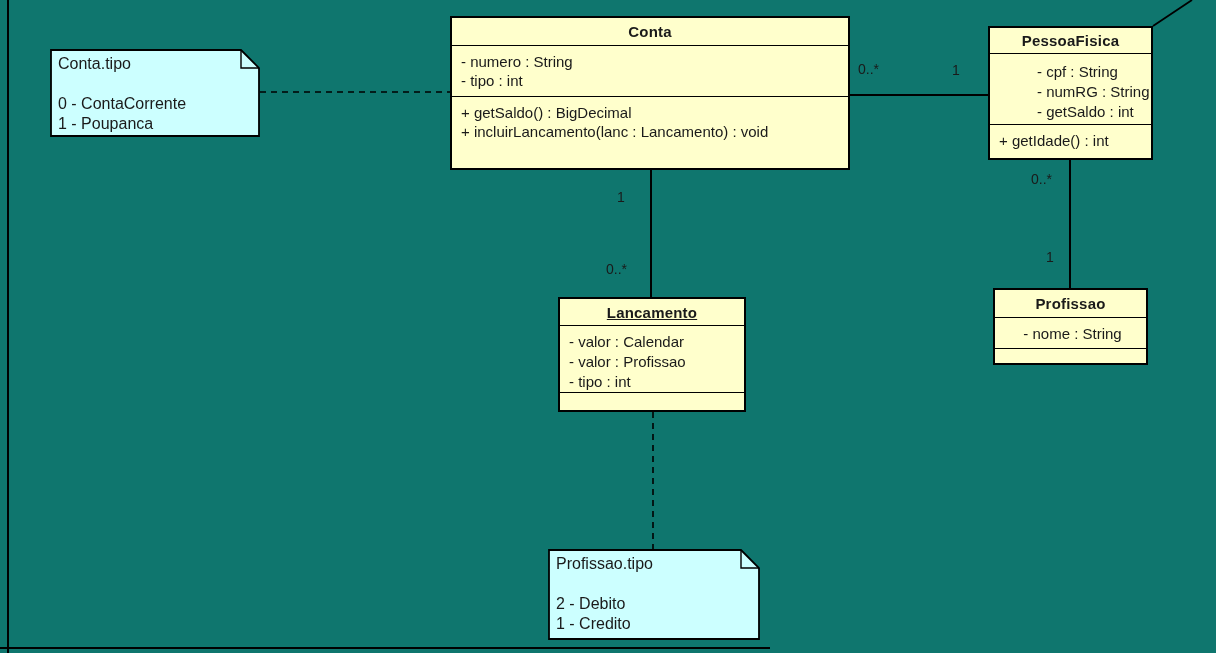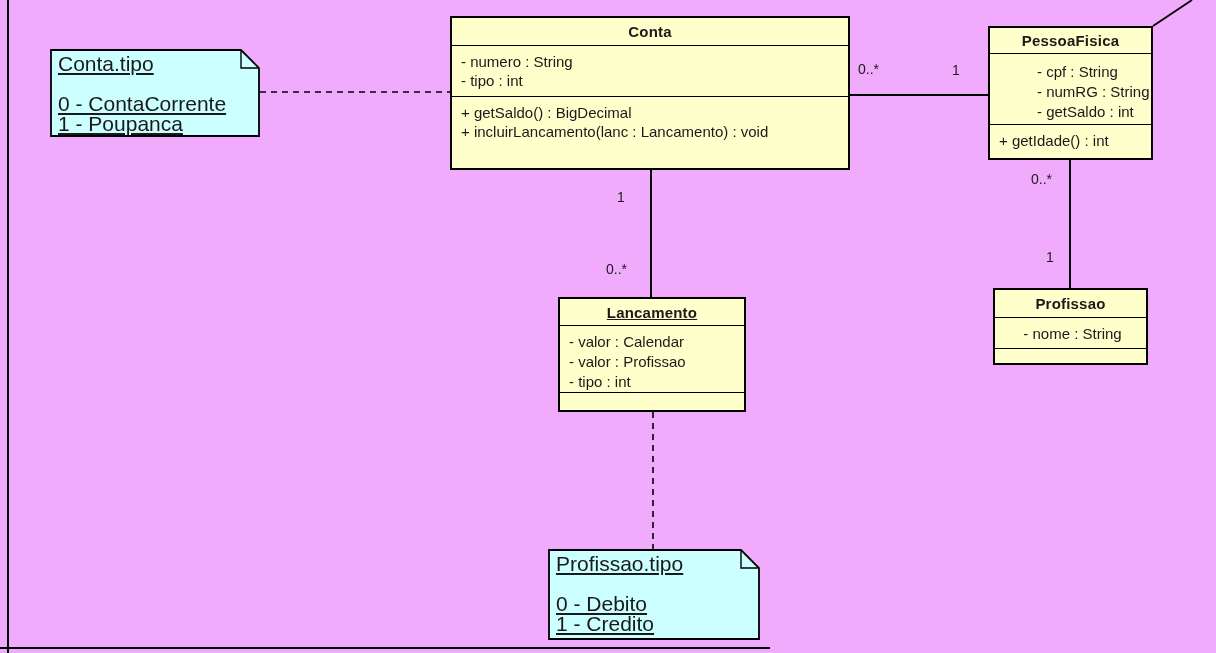--- a/index.html
+++ b/index.html
@@ -1,17 +1,17 @@
 <!DOCTYPE html>
 <html><head>
 <meta charset="utf-8">
 <style>
   html,body { margin:0; padding:0; background:#ffffff; }
   body { font-family:"Liberation Sans","DejaVu Sans",sans-serif; }
-  #canvas { position:relative; width:1216px; height:653px; background:#f0abfc; overflow:hidden; }
+  #canvas { position:relative; width:1216px; height:653px; background:#0f766e; overflow:hidden; }
 
   #connector-layer { position:absolute; left:0; top:0; z-index:1; }
 
   .uml-class {
     position:absolute; z-index:2; display:flex; flex-direction:column;
     background:#ffffcc; border:2px solid #000; box-sizing:border-box;
     color:#1a1a1a;
   }
   .uml-title {
     flex:0 0 auto; display:flex; align-items:center; justify-content:center;
@@ -19,21 +19,21 @@
   }
   .uml-comp {
     flex:0 0 auto; border-top:1.5px solid #000; box-sizing:border-box;
     font-size:15px; line-height:19px; padding:6px 5px 0 9px;
     white-space:nowrap; overflow:hidden;
   }
   .uml-comp.grow { flex:1 1 auto; }
 
   .note { position:absolute; z-index:2; color:#1a1a1a; }
   .note svg { position:absolute; left:0; top:0; }
-  .note-text { position:relative; z-index:1; padding:5px 8px 0 8px; font-size:21px; line-height:20px;text-decoration:underline; }
+  .note-text { position:relative; z-index:1; padding:5px 8px 0 8px; font-size:16px; line-height:20px; }
   .note-blank { height:20px; }
 
   .mult { position:absolute; z-index:3; font-size:14px; color:#1a1a1a; white-space:nowrap; }
 </style>
 </head>
 <body>
 
 <div id="canvas">
 
   <svg id="connector-layer" width="1216" height="653" viewBox="0 0 1216 653">
@@ -106,21 +106,21 @@
   </div>
 
   <div class="note" style="left:548px;top:549px;width:212px;height:91px;">
     <svg width="212" height="91" viewBox="0 0 212 91">
       <polygon points="1,1 193,1 211,19 211,90 1,90" fill="#ccffff" stroke="#000" stroke-width="1.8"></polygon>
       <polyline points="193,1 193,19 211,19" fill="none" stroke="#000" stroke-width="1.4"></polyline>
     </svg>
     <div class="note-text">
       <div>Profissao.tipo</div>
       <div class="note-blank"></div>
-      <div>0 - Debito</div>
+      <div>2 - Debito</div>
       <div>1 - Credito</div>
     </div>
   </div>
 
   <span class="mult" style="left:858px;top:61px;">0..*</span>
   <span class="mult" style="left:952px;top:62px;">1</span>
   <span class="mult" style="left:617px;top:189px;">1</span>
   <span class="mult" style="left:606px;top:261px;">0..*</span>
   <span class="mult" style="left:1031px;top:171px;">0..*</span>
   <span class="mult" style="left:1046px;top:249px;">1</span>

